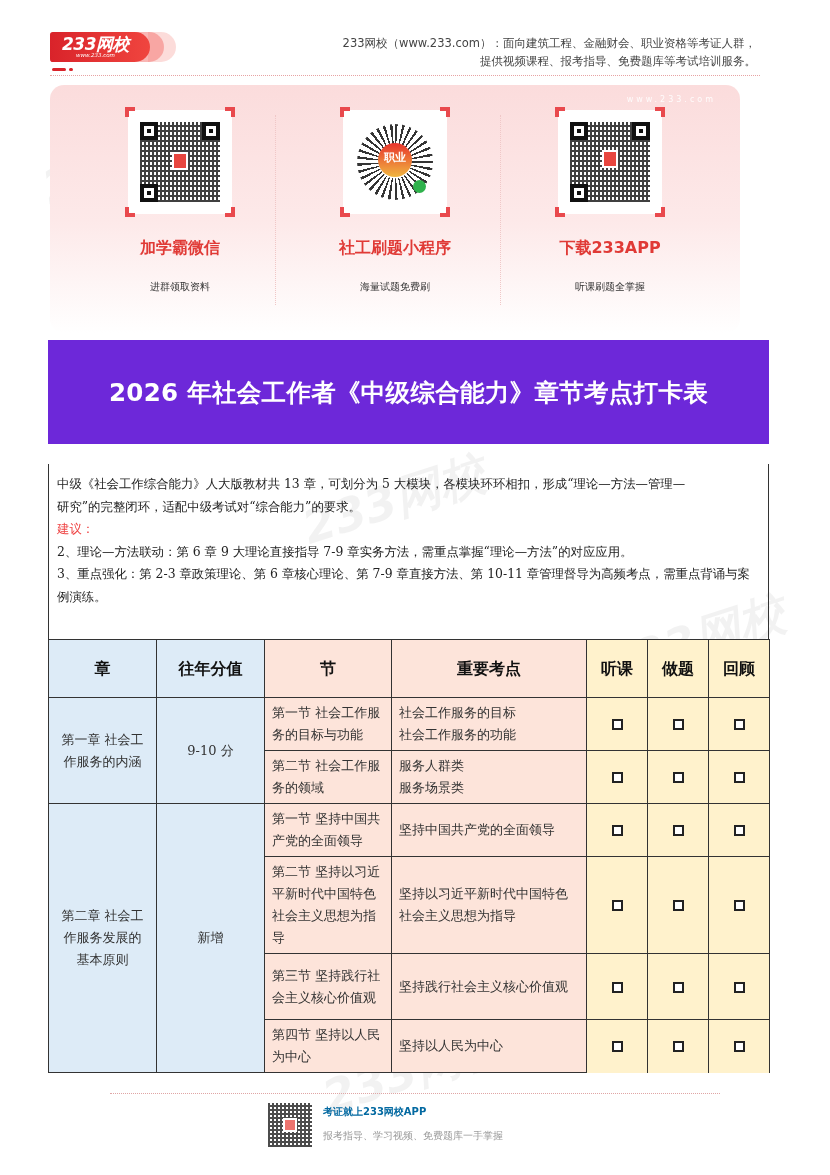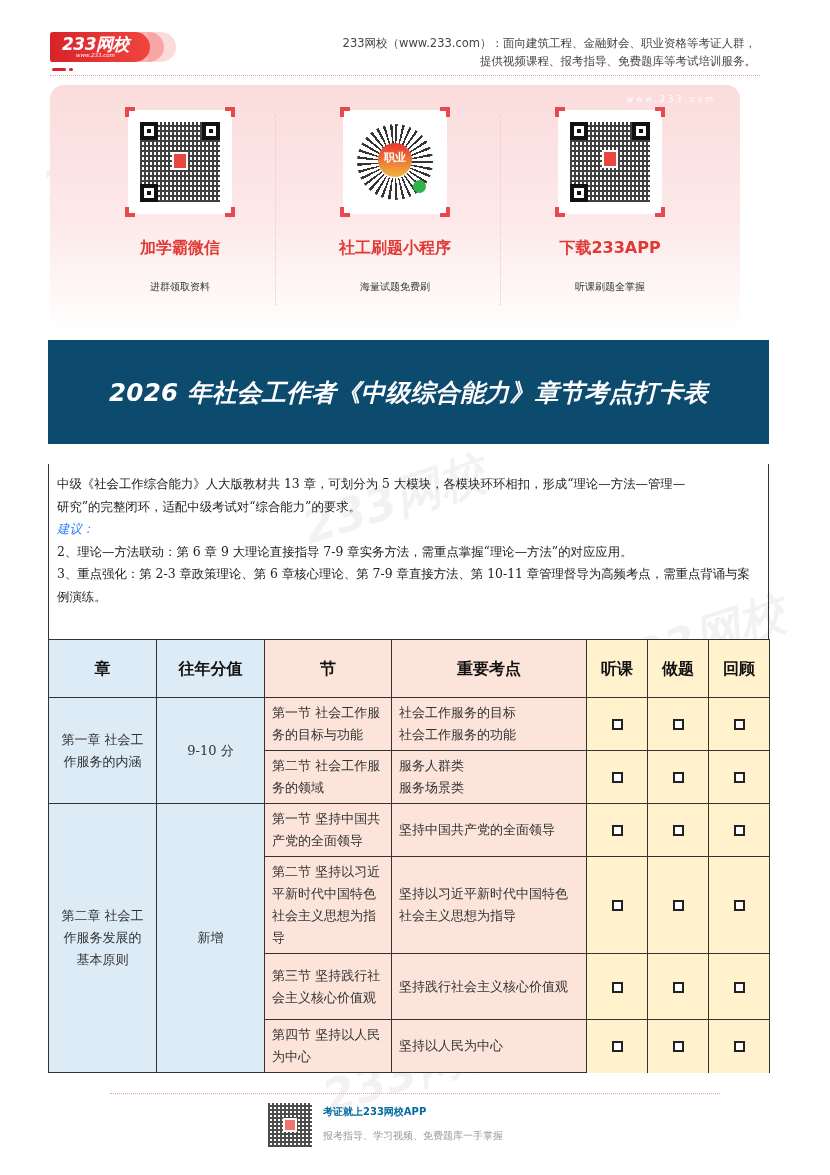--- a/index.html
+++ b/index.html
@@ -36,26 +36,26 @@
   .qr-center { position: absolute; left: 32px; top: 32px; width: 16px; height: 18px; background: #e8463f; border: 2px solid #fff; }
   .mini-circle { position: absolute; left: 14px; top: 14px; width: 76px; height: 76px; border-radius: 50%;
         background: radial-gradient(circle,#fff 0 30%,transparent 31%), repeating-conic-gradient(#111 0 4deg,#fff 4deg 11deg); opacity: .85; }
   .mini-badge { position: absolute; left: 35px; top: 33px; width: 34px; height: 34px; border-radius: 50%; background: linear-gradient(180deg,#e8342d,#f0b640); color: #fff; font-family: "DejaVu Sans", sans-serif; font-weight: bold; font-size: 11px; line-height: 30px; }
   .mini-wx { position: absolute; left: 70px; top: 70px; width: 13px; height: 13px; border-radius: 50%; background: #2fb24c; }
   .promo-title { margin-top: 24px; font-family: "DejaVu Sans", sans-serif; font-weight: bold; font-size: 16px; color: #e03a36; }
   .promo-sub { margin-top: 21px; font-family: "DejaVu Sans", sans-serif; font-size: 10px; color: #333; }
   .promo-div { position: absolute; top: 30px; width: 1px; height: 190px; border-left: 1px dotted #f0c7c7; }
 
   
-  .title-box { position: absolute; left: 48px; top: 340px; width: 721px; height: 104px; background: #0c4a6e; display: flex; align-items: center; justify-content: center; font-style: italic; }
+  .title-box { position: absolute; left: 48px; top: 340px; width: 721px; height: 104px; background: #6d28d9; display: flex; align-items: center; justify-content: center; }
   .title-box h1 { font-family: "DejaVu Sans", sans-serif; font-weight: bold; font-size: 24.5px; color: #fff; letter-spacing: .3px; }
 
   
   .intro { position: absolute; left: 48px; top: 444px; width: 721px; height: 196px; border: 1px solid #333; border-top: none; padding: 9px 8px; font-size: 12.4px; line-height: 22.5px; color: #222; margin-top: 20px; }
-  .intro .red { color: #3b82f6; font-style: italic; }
+  .intro .red { color: #ef4444; }
 
   
   table { position: absolute; left: 48px; top: 639px; width: 721px; border-collapse: collapse; table-layout: fixed; }
   td, th { border: 1px solid #333; font-size: 13px; line-height: 22px; }
   th { height: 58px; font-family: "DejaVu Sans", sans-serif; font-weight: bold; font-size: 16px; color: #111; }
   .blue { background: #ddebf7; }
   .pink { background: #fde4da; }
   .yel { background: #fff2cc; }
   td.center { text-align: center; vertical-align: middle; color: #333; }
   td.sec, td.pt { padding: 4px 7px; vertical-align: middle; color: #333; }

